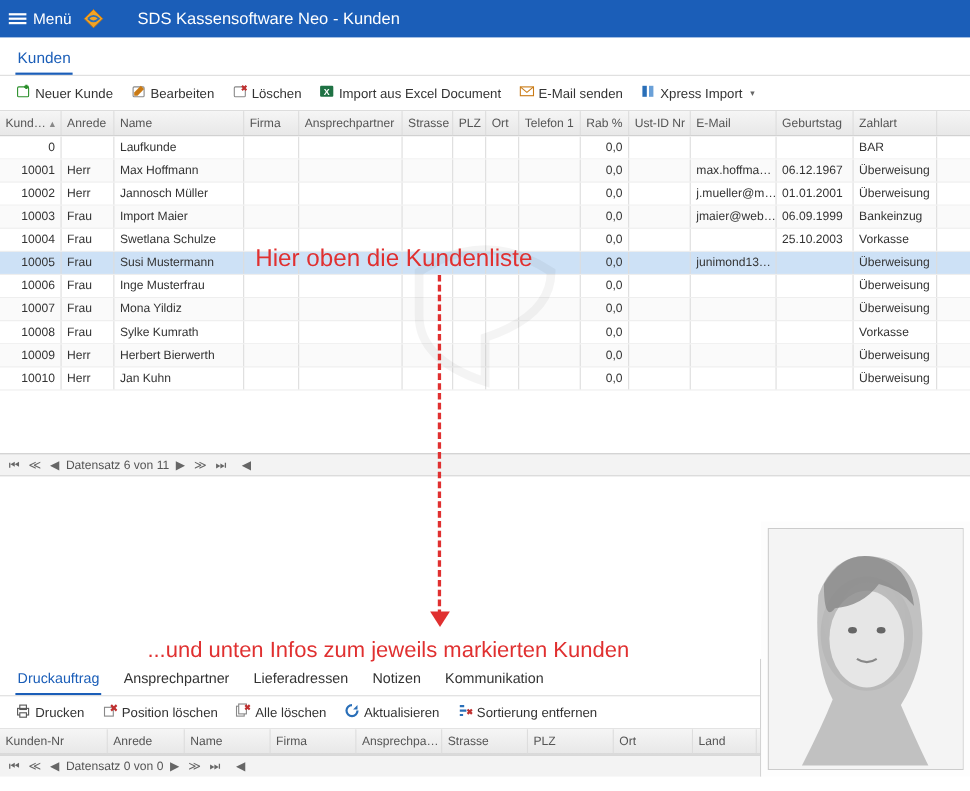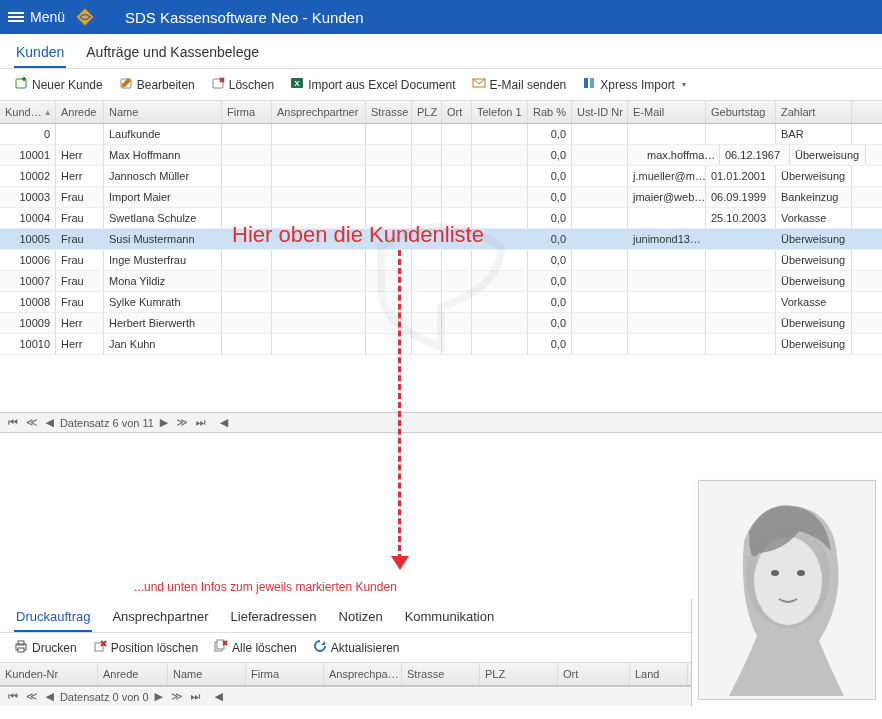--- a/index.html
+++ b/index.html
@@ -58,21 +58,20 @@
   </div>
   <svg class="logo" viewBox="0 0 24 24">
       <path d="M12 2 L22 12 L12 22 L2 12 Z" fill="#f4a323" stroke="#c77a10"></path>
       <path d="M6 12 Q12 6 18 12 Q12 18 6 12" fill="none" stroke="#2a6fb8" stroke-width="2"></path>
     </svg>
   <div class="title">SDS Kassensoftware Neo - Kunden</div>
 </div>
 
 <div class="maintabs" id="maintabs">
     <div class="maintab active">Kunden</div>
-    <div class="maintab">Aufträge und Kassenbelege</div>
   </div>
 
 <div class="toolbar" id="toolbar">
     <div class="tbtn">
       <span><svg class="icon" viewBox="0 0 14 14">
           <rect x="2" y="3" width="10" height="9" rx="1" fill="none" stroke="#2a8f2a"></rect>
           <path d="M10 1 v4 M8 3 h4" stroke="#2a8f2a" stroke-width="2"></path>
         </svg></span>
       <span>Neuer Kunde</span>
     </div>
@@ -182,21 +181,21 @@
         <div class="col" style="width: 48px;">Herr</div>
         <div class="col" style="width: 118px;">Max Hoffmann</div>
         <div class="col" style="width: 50px;"></div>
         <div class="col" style="width: 94px;"></div>
         <div class="col" style="width: 46px;"></div>
         <div class="col" style="width: 30px;"></div>
         <div class="col" style="width: 30px;"></div>
         <div class="col" style="width: 56px;"></div>
         <div class="col num" style="width: 44px;">0,0</div>
         <div class="col" style="width: 56px;"></div>
-        <div class="col" style="width: 78px; margin-left: 14px;">max.hoffma…</div>
+        <div class="col" style="width: 78px;">max.hoffma…</div>
         <div class="col" style="width: 70px;">06.12.1967</div>
         <div class="col" style="width: 76px;">Überweisung</div>
       </div>
       <div class="row">
         <div class="col num" style="width: 56px;">10002</div>
         <div class="col" style="width: 48px;">Herr</div>
         <div class="col" style="width: 118px;">Jannosch Müller</div>
         <div class="col" style="width: 50px;"></div>
         <div class="col" style="width: 94px;"></div>
         <div class="col" style="width: 46px;"></div>
@@ -385,20 +384,27 @@
               <path d="M9 2 l4 4 M13 2 l-4 4" stroke="#c03030" stroke-width="2"></path>
             </svg></span>
           <span>Alle löschen</span>
         </div>
         <div class="tbtn">
           <span><svg class="icon" viewBox="0 0 14 14">
               <path d="M7 2 a5 5 0 1 0 5 5" fill="none" stroke="#2a6fb8" stroke-width="2"></path>
               <path d="M12 2 l0 4 -4 0 z" fill="#2a6fb8"></path>
             </svg></span>
           <span>Aktualisieren</span>
+        </div>
+        <div class="tbtn">
+          <span><svg class="icon" viewBox="0 0 14 14">
+              <path d="M2 3 h4 M2 7 h6 M2 11 h3" stroke="#2a6fb8" stroke-width="2"></path>
+              <path d="M9 6 l4 4 M13 6 l-4 4" stroke="#c03030" stroke-width="2"></path>
+            </svg></span>
+          <span>Sortierung entfernen</span>
         </div>
       </div>
     <div class="detail-grid-wrap">
       <div class="grid-header" id="dghead">
           <div class="col" style="width: 98px;">Kunden-Nr</div>
           <div class="col" style="width: 70px;">Anrede</div>
           <div class="col" style="width: 78px;">Name</div>
           <div class="col" style="width: 78px;">Firma</div>
           <div class="col" style="width: 78px;">Ansprechpa…</div>
           <div class="col" style="width: 78px;">Strasse</div>
@@ -437,13 +443,13 @@
         <path d="M80 118 Q89 124 98 118" stroke="#888" fill="none" stroke-width="2"></path>
         <path d="M50 50 Q70 15 105 28 Q128 38 132 70 Q120 55 100 50 Q85 70 60 72 Q50 85 50 50" fill="#888" opacity="0.8"></path>
       </svg>
     </div>
   </div>
 </div>
 
 <div class="annotation" style="left:232px; top:222px;">Hier oben die Kundenliste</div>
 <div class="arrow-line"></div>
 <div class="arrow-head"></div>
-<div class="annotation" style="left:134px; top:580px; font-size:12px;">...und unten Infos zum jeweils markierten Kunden</div>
+<div class="annotation" style="left:134px; top:580px; font-size:20px;">...und unten Infos zum jeweils markierten Kunden</div>
 
 </body></html>

